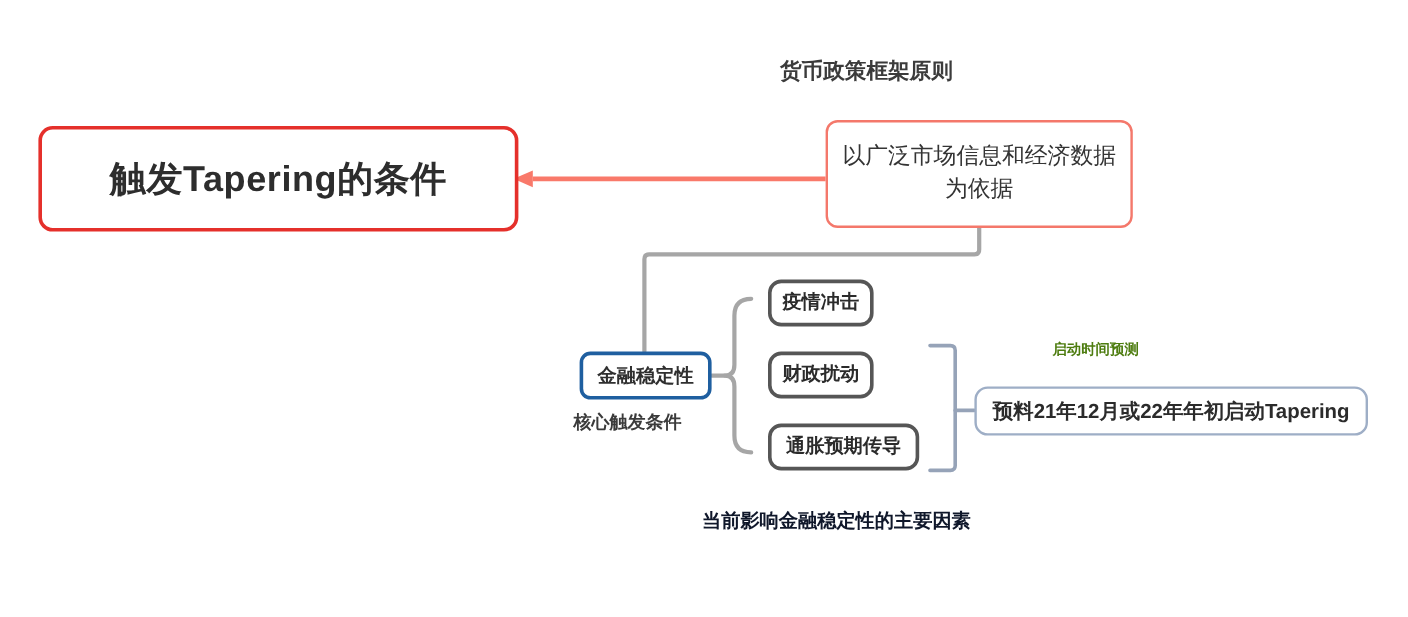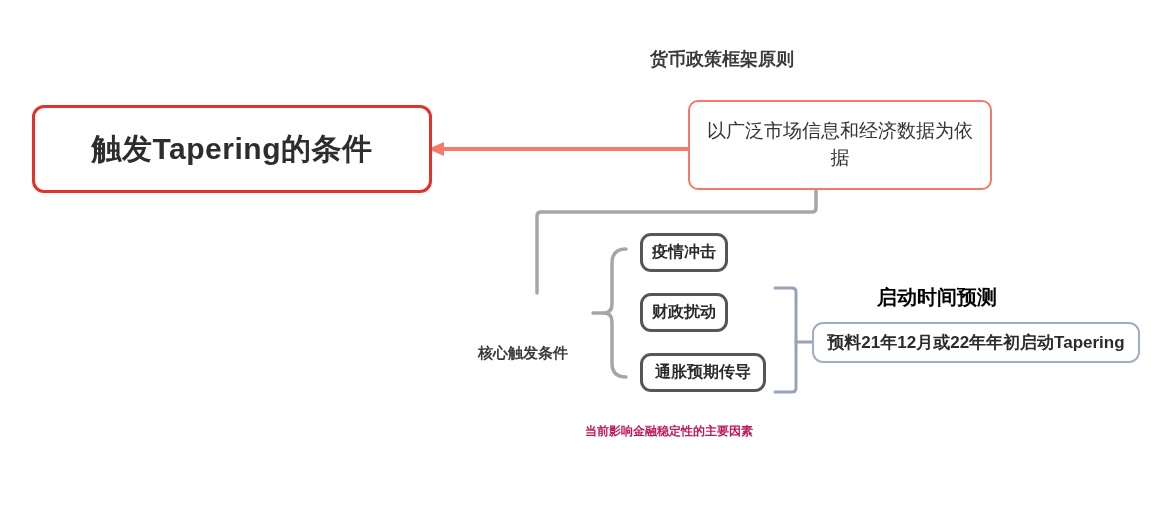--- a/index.html
+++ b/index.html
@@ -54,21 +54,21 @@
     font-size: 30px;
     font-weight: bold;
     color: #2d2d2d;
     letter-spacing: 0.5px;
   }
 
   
   #node-principle {
     left: 688px;
     top: 100px;
-    width: 304px;
+    width: 256px;
     height: 90px;
     border: 2.5px solid #f4786b;
     border-radius: 10px;
     padding: 4px 10px;
   }
   #node-principle .node-text {
     font-size: 19px;
     font-weight: 500;
     color: #343434;
     line-height: 1.42;
@@ -122,23 +122,23 @@
   }
   #node-factor-0 { left: 640px; top: 233px; width: 88px; }
   #node-factor-1 { left: 640px; top: 293px; width: 88px; }
   #node-factor-2 { left: 640px; top: 353px; width: 126px; }
 
   
   #caption-factors {
     left: 585px;
     top: 424px;
     width: 230px;
-    font-size: 12px;
-    font-weight: bold;
-    color: #be185d;
+    font-size: 16px;
+    font-weight: bold;
+    color: #0f172a;
   }
 
   
   #node-prediction {
     left: 812px;
     top: 322px;
     width: 328px;
     height: 41px;
     border: 2px solid #9eaec6;
     border-radius: 11px;
@@ -148,23 +148,23 @@
     font-size: 17px;
     font-weight: bold;
     color: #2b2b2b;
   }
 
   
   #caption-prediction {
     left: 877px;
     top: 284px;
     width: 200px;
-    font-size: 20px;
-    font-weight: bold;
-    color: #000000;
+    font-size: 12px;
+    font-weight: bold;
+    color: #4d7c0f;
   }
 </style>
 </head>
 <body>
 
 <div id="canvas">
 
   <svg class="svg-layer" viewBox="0 0 1173 514" xmlns="http://www.w3.org/2000/svg">
 
     <g>
@@ -202,20 +202,23 @@
   <div class="label" id="caption-principle">货币政策框架原则</div>
 
   <div class="node" id="node-root">
     <span class="node-text">触发Tapering的条件</span>
   </div>
 
   <div class="node" id="node-principle">
     <span class="node-text">以广泛市场信息和经济数据为依据</span>
   </div>
 
+  <div class="node" id="node-stability">
+    <span class="node-text">金融稳定性</span>
+  </div>
 
   <div class="label" id="caption-core">核心触发条件</div>
 
   <div class="node factor" id="node-factor-0">
     <span class="node-text">疫情冲击</span>
   </div>
 
   <div class="node factor" id="node-factor-1">
     <span class="node-text">财政扰动</span>
   </div>

